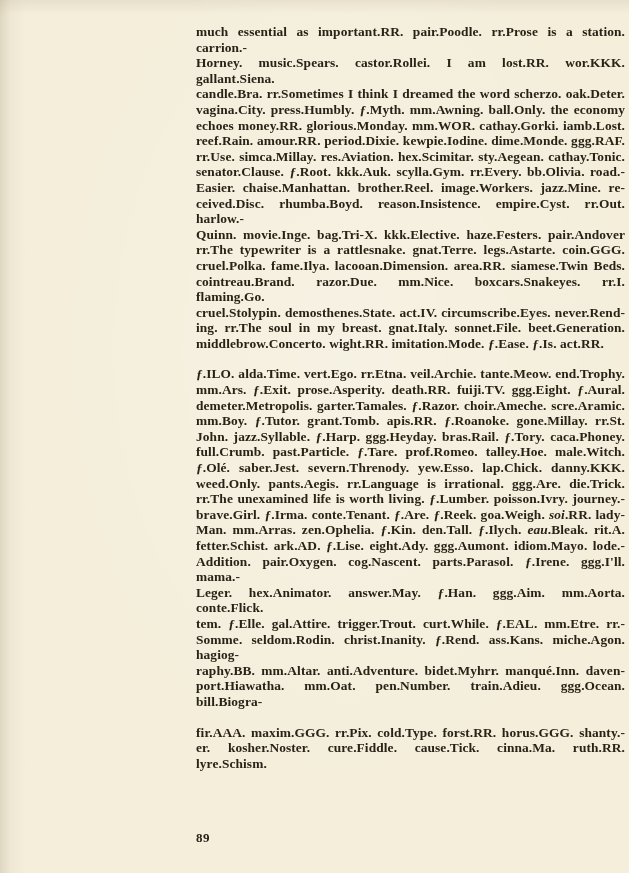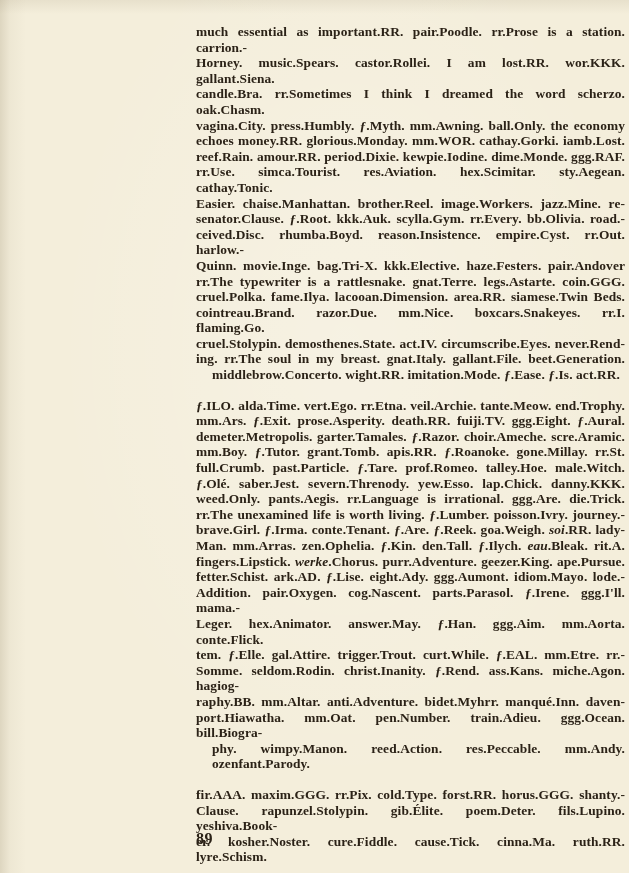--- a/index.html
+++ b/index.html
@@ -33,79 +33,76 @@
   .paragraph {
     margin: 0 0 15px 0;
   }
   .line {
     text-align: justify;
     text-align-last: justify;
     white-space: normal;
   }
   .line.last {
     text-align-last: left;
-    margin-left: 16px;
   }
   .line em {
     font-style: italic;
   }
   .page-number {
     position: absolute;
     left: 196px;
     top: 830px;
-    font-size: 16px;
+    font-size: 13px;
     font-weight: 600;
     letter-spacing: 0.5px;
   }
 </style>
 </head>
 <body>
 
 <div class="page">
   <div class="text-block">
       <div class="paragraph">
         <div class="line">much essential as important.RR. pair.Poodle. rr.Prose is a station. carrion.-</div>
         <div class="line">Horney. music.Spears. castor.Rollei. I am lost.RR. wor.KKK. gallant.Siena.</div>
-        <div class="line">candle.Bra. rr.Sometimes I think I dreamed the word scherzo. oak.Chasm.</div>
+        <div class="line">candle.Bra. rr.Sometimes I think I dreamed the word scherzo. oak.Deter.</div>
         <div class="line">vagina.City. press.Humbly. <em>ƒ</em>.Myth. mm.Awning. ball.Only. the economy</div>
         <div class="line">echoes money.RR. glorious.Monday. mm.WOR. cathay.Gorki. iamb.Lost.</div>
         <div class="line">reef.Rain. amour.RR. period.Dixie. kewpie.Iodine. dime.Monde. ggg.RAF.</div>
-        <div class="line">rr.Use. simca.Tourist. res.Aviation. hex.Scimitar. sty.Aegean. cathay.Tonic.</div>
+        <div class="line">rr.Use. simca.Millay. res.Aviation. hex.Scimitar. sty.Aegean. cathay.Tonic.</div>
+        <div class="line">senator.Clause. <em>ƒ</em>.Root. kkk.Auk. scylla.Gym. rr.Every. bb.Olivia. road.-</div>
         <div class="line">Easier. chaise.Manhattan. brother.Reel. image.Workers. jazz.Mine. re-</div>
-        <div class="line">senator.Clause. <em>ƒ</em>.Root. kkk.Auk. scylla.Gym. rr.Every. bb.Olivia. road.-</div>
         <div class="line">ceived.Disc. rhumba.Boyd. reason.Insistence. empire.Cyst. rr.Out. harlow.-</div>
         <div class="line">Quinn. movie.Inge. bag.Tri-X. kkk.Elective. haze.Festers. pair.Andover</div>
         <div class="line">rr.The typewriter is a rattlesnake. gnat.Terre. legs.Astarte. coin.GGG.</div>
         <div class="line">cruel.Polka. fame.Ilya. lacooan.Dimension. area.RR. siamese.Twin Beds.</div>
         <div class="line">cointreau.Brand. razor.Due. mm.Nice. boxcars.Snakeyes. rr.I. flaming.Go.</div>
         <div class="line">cruel.Stolypin. demosthenes.State. act.IV. circumscribe.Eyes. never.Rend-</div>
-        <div class="line">ing. rr.The soul in my breast. gnat.Italy. gallant.File. beet.Generation.</div>
+        <div class="line">ing. rr.The soul in my breast. gnat.Italy. sonnet.File. beet.Generation.</div>
         <div class="line last">middlebrow.Concerto. wight.RR. imitation.Mode. <em>ƒ</em>.Ease. <em>ƒ</em>.Is. act.RR.</div>
       </div>
       <div class="paragraph">
         <div class="line"><em>ƒ</em>.ILO. alda.Time. vert.Ego. rr.Etna. veil.Archie. tante.Meow. end.Trophy.</div>
         <div class="line">mm.Ars. <em>ƒ</em>.Exit. prose.Asperity. death.RR. fuiji.TV. ggg.Eight. <em>ƒ</em>.Aural.</div>
         <div class="line">demeter.Metropolis. garter.Tamales. <em>ƒ</em>.Razor. choir.Ameche. scre.Aramic.</div>
         <div class="line">mm.Boy. <em>ƒ</em>.Tutor. grant.Tomb. apis.RR. <em>ƒ</em>.Roanoke. gone.Millay. rr.St.</div>
+        <div class="line">John. jazz.Syllable. <em>ƒ</em>.Harp. ggg.Heyday. bras.Rail. <em>ƒ</em>.Tory. caca.Phoney.</div>
         <div class="line">full.Crumb. past.Particle. <em>ƒ</em>.Tare. prof.Romeo. talley.Hoe. male.Witch.</div>
         <div class="line"><em>ƒ</em>.Olé. saber.Jest. severn.Threnody. yew.Esso. lap.Chick. danny.KKK.</div>
         <div class="line">weed.Only. pants.Aegis. rr.Language is irrational. ggg.Are. die.Trick.</div>
         <div class="line">rr.The unexamined life is worth living. <em>ƒ</em>.Lumber. poisson.Ivry. journey.-</div>
         <div class="line">brave.Girl. <em>ƒ</em>.Irma. conte.Tenant. <em>ƒ</em>.Are. <em>ƒ</em>.Reek. goa.Weigh. <em>soi</em>.RR. lady-</div>
         <div class="line">Man. mm.Arras. zen.Ophelia. <em>ƒ</em>.Kin. den.Tall. <em>ƒ</em>.Ilych. <em>eau</em>.Bleak. rit.A.</div>
-        <div class="line">fingers.Lipstick. <em>werke</em>.Chorus. purr.Adventure. geezer.King. ape.Pursue.</div>
         <div class="line">fetter.Schist. ark.AD. <em>ƒ</em>.Lise. eight.Ady. ggg.Aumont. idiom.Mayo. lode.-</div>
         <div class="line">Addition. pair.Oxygen. cog.Nascent. parts.Parasol. <em>ƒ</em>.Irene. ggg.I'll. mama.-</div>
         <div class="line">Leger. hex.Animator. answer.May. <em>ƒ</em>.Han. ggg.Aim. mm.Aorta. conte.Flick.</div>
         <div class="line">tem. <em>ƒ</em>.Elle. gal.Attire. trigger.Trout. curt.While. <em>ƒ</em>.EAL. mm.Etre. rr.-</div>
         <div class="line">Somme. seldom.Rodin. christ.Inanity. <em>ƒ</em>.Rend. ass.Kans. miche.Agon. hagiog-</div>
         <div class="line">raphy.BB. mm.Altar. anti.Adventure. bidet.Myhrr. manqué.Inn. daven-</div>
         <div class="line">port.Hiawatha. mm.Oat. pen.Number. train.Adieu. ggg.Ocean. bill.Biogra-</div>
-        <div class="line last">phy. wimpy.Manon. reed.Action. res.Peccable. mm.Andy. ozenfant.Parody.</div>
       </div>
       <div class="paragraph">
         <div class="line">fir.AAA. maxim.GGG. rr.Pix. cold.Type. forst.RR. horus.GGG. shanty.-</div>
-        <div class="line">Clause. rapunzel.Stolypin. gib.Élite. poem.Deter. fils.Lupino. yeshiva.Book-</div>
         <div class="line">er. kosher.Noster. cure.Fiddle. cause.Tick. cinna.Ma. ruth.RR. lyre.Schism.</div>
       </div>
     </div>
   <div class="page-number">89</div>
 </div>
 
 </body></html>

